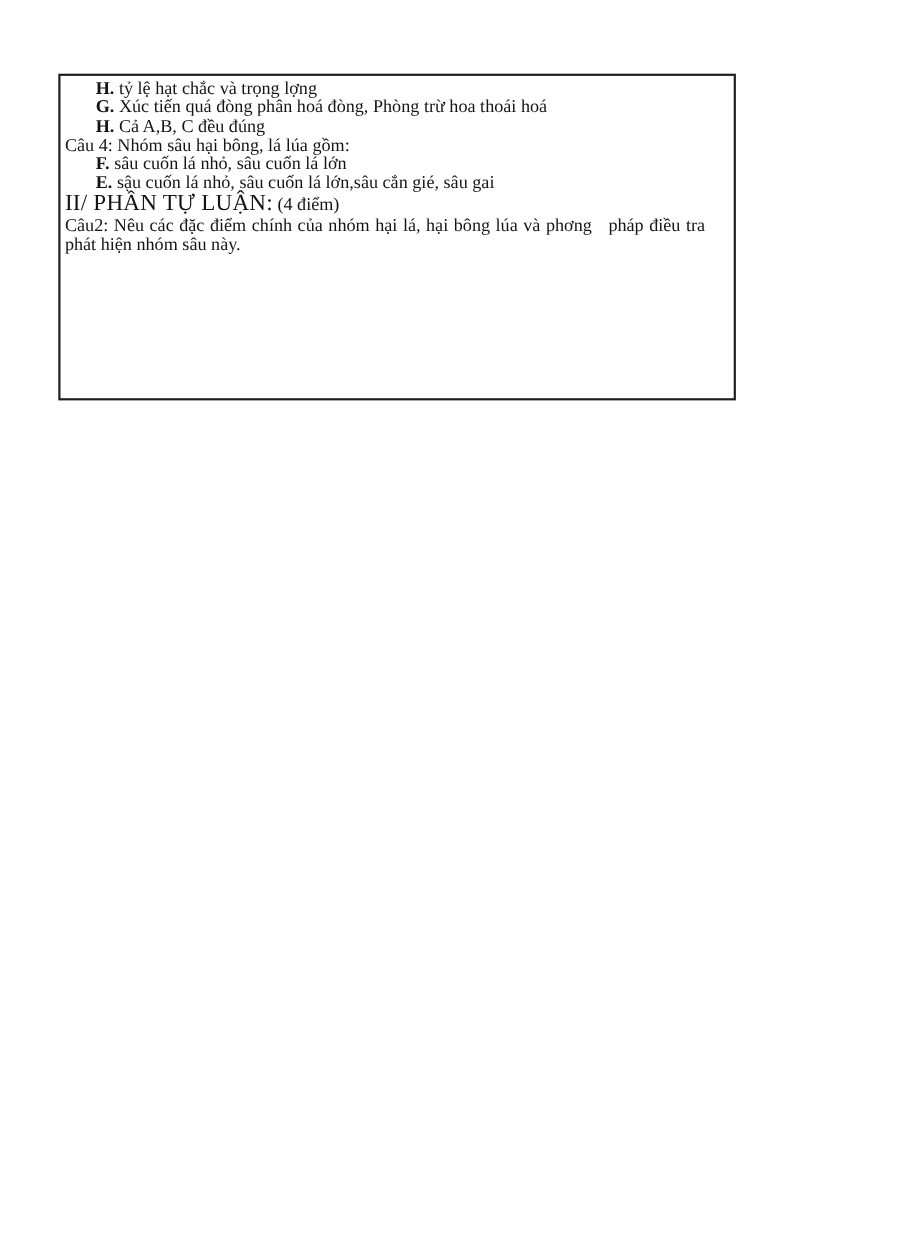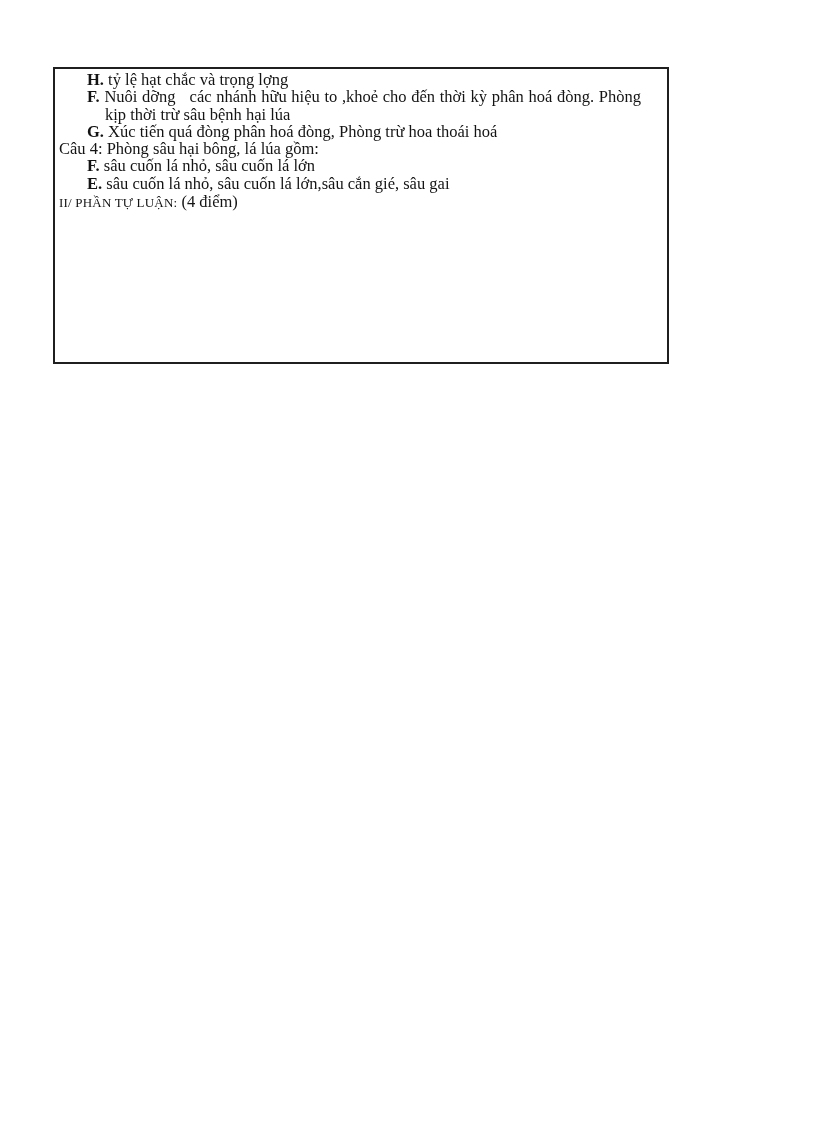--- a/index.html
+++ b/index.html
@@ -42,32 +42,33 @@
   .line.justify {
     text-align: justify;
   }
   .prefix {
     font-weight: bold;
   }
   .line.section {
     margin: 1px 0 2px 0;
   }
   .section-caps {
-    font-size: 13px;
+    font-size: 21px;
     letter-spacing: 0.2px;
   }
 </style>
 </head>
 <body>
 
 <div class="page">
   <div class="exam-box">
     <div id="lines">
         <div class="line option"><span class="prefix">H.</span> <span>tỷ lệ hạt chắc và trọng lợng</span></div>
-        <div class="line option justify"><span class="prefix">F.</span> <span>Nuôi dỡng&nbsp;&nbsp; các nhánh hữu hiệu to ,khoẻ cho đến thời kỳ phân hoá đòng. Phòng kịp thời trừ sâu bệnh hại lúa</span></div>
         <div class="line option"><span class="prefix">G.</span> <span>Xúc tiến quá đòng phân hoá đòng, Phòng trừ hoa thoái hoá</span></div>
-        <div class="line question"><span>Câu 4: Phòng sâu hại bông, lá lúa gồm:</span></div>
+        <div class="line option"><span class="prefix">H.</span> <span>Cả A,B, C đều đúng</span></div>
+        <div class="line question"><span>Câu 4: Nhóm sâu hại bông, lá lúa gồm:</span></div>
         <div class="line option"><span class="prefix">F.</span> <span>sâu cuốn lá nhỏ, sâu cuốn lá lớn</span></div>
         <div class="line option"><span class="prefix">E.</span> <span>sâu cuốn lá nhỏ, sâu cuốn lá lớn,sâu cắn gié, sâu gai</span></div>
         <div class="line section"><span class="section-caps">II/ PHẦN TỰ LUẬN:</span><span> (4 điểm)</span></div>
+        <div class="line question justify"><span>Câu2: Nêu các đặc điểm chính của nhóm hại lá, hại bông lúa và phơng&nbsp;&nbsp; pháp điều tra phát hiện nhóm sâu này.</span></div>
       </div>
   </div>
 </div>
 
 </body></html>

